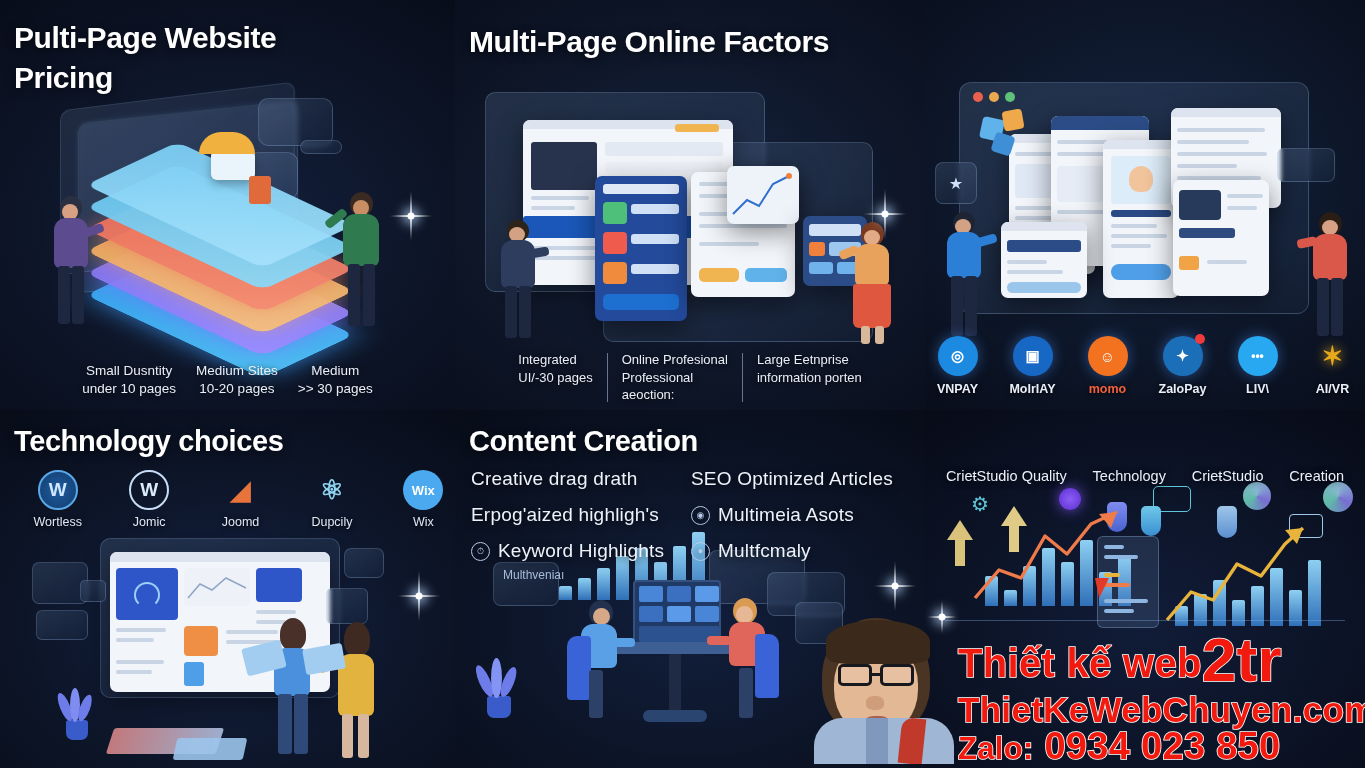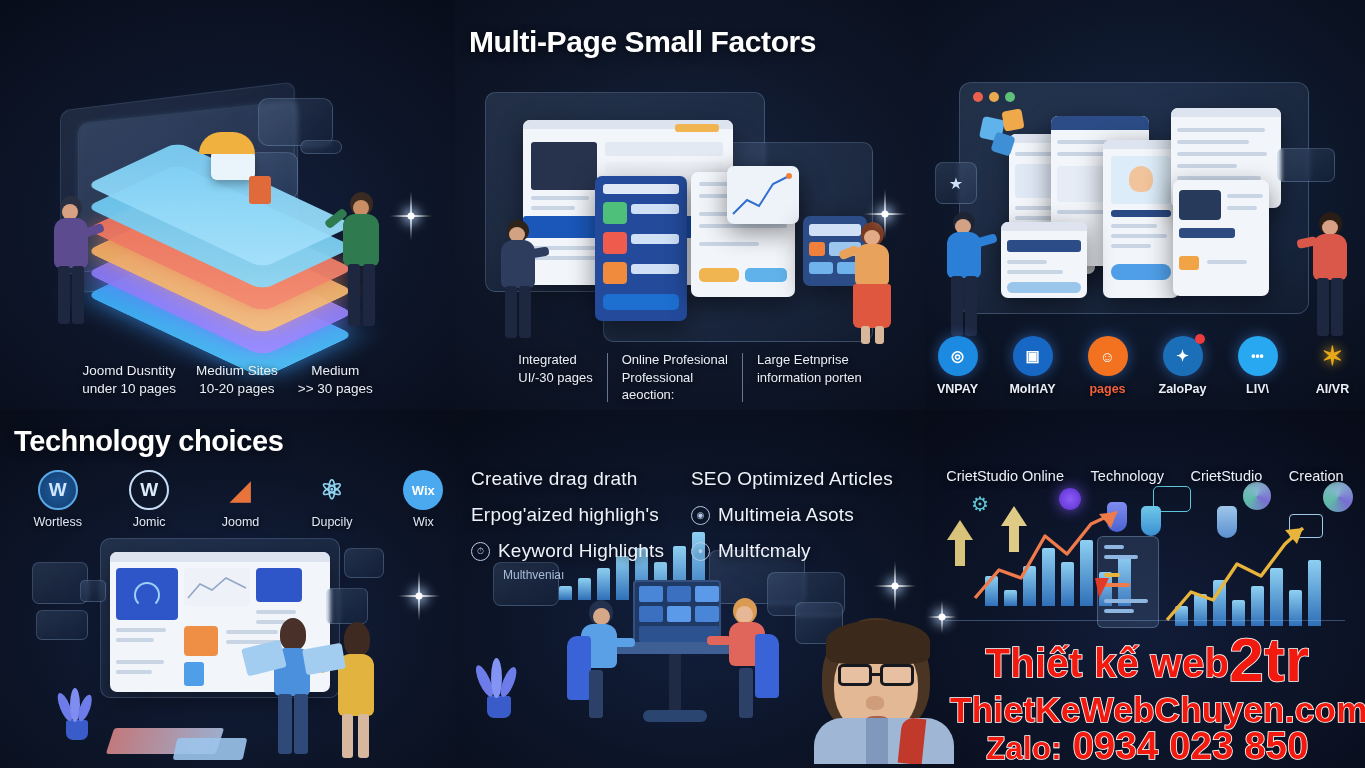--- a/index.html
+++ b/index.html
@@ -131,21 +131,21 @@
   .bars { position:absolute; display:flex; align-items:flex-end; gap:6px; }
   .bars span { width:13px; border-radius:2px 2px 0 0; background:linear-gradient(to top,#2f6fb8,#8ed0f2); }
 
   
   .wm { position:absolute; right:0; bottom:0; z-index:30; width:565px; height:178px; }
   .wm .photo {
     position:absolute; left:4px; bottom:4px; width:155px; height:160px; border-radius:3px;
     background:linear-gradient(165deg,#27457a 0%,#1d3straight 1%,#2b4d86 40%,#16294d 100%);
     overflow:hidden;
   }
-  .wm-lines { position:absolute; right:20px; bottom:2px; width:395px; text-align:center;margin-top:40px; }
+  .wm-lines { position:absolute; right:12px; bottom:2px; width:395px; text-align:left;margin-top:40px; }
   .wmline {
     color:#f21a0f; font-weight:700; letter-spacing:.3px;
     -webkit-text-stroke:1.6px #ffffff;
     paint-order: stroke fill;
     text-shadow:0 0 1px #fff;
     line-height:1.02;
   }
   .wm1 { font-size:40px; }
   .wm1 b { font-size:62px; vertical-align:-4px; }
   .wm2 { font-size:35px; }
@@ -155,20 +155,22 @@
   
   .face { position:absolute; }
 </style>
 </head>
 <body>
 
 <div class="canvas">
   <div class="grid">
 
     <div class="panel p1">
+      <div class="ptitle">Pulti-Page Website
+Pricing</div>
 
       <div class="glass" style="left:78px;top:112px;width:220px;height:170px;transform:skewY(-6deg);"></div>
       <div class="glass" style="left:60px;top:96px;width:235px;height:165px;transform:skewY(-7deg);opacity:.75;"></div>
       <div class="glass" style="left:258px;top:98px;width:75px;height:48px;"></div>
       <div class="glass" style="left:300px;top:140px;width:42px;height:14px;border-radius:7px;"></div>
       <div class="glass" style="left:248px;top:152px;width:50px;height:48px;"></div>
 
       <div style="position:absolute;left:95px;top:140px;width:250px;height:170px;">
         <div class="layer" style="top:110px;background:linear-gradient(135deg,#2f9bf5,#53c6fb);box-shadow:0 0 38px rgba(60,160,255,.75);"></div>
         <div class="layer" style="top:88px;background:linear-gradient(135deg,#7d6cf0,#9d8bff);box-shadow:0 0 30px rgba(130,110,255,.6);"></div>
@@ -193,39 +195,39 @@
         <div class="p-head" style="left:12px;top:0;width:23px;height:24px;background:#3a2a22;"></div>
         <div class="p-head" style="left:15px;top:8px;width:16px;height:16px;background:#c98e63;"></div>
         <div class="p-body" style="left:5px;top:22px;width:36px;height:52px;background:#2f7a4e;"></div>
         <div class="p-arm" style="left:-14px;top:22px;width:24px;height:9px;background:#2f7a4e;transform:rotate(-38deg);"></div>
         <div class="p-leg" style="left:10px;top:72px;width:12px;height:62px;"></div>
         <div class="p-leg" style="left:25px;top:72px;width:12px;height:62px;"></div>
       </div>
 
       <div class="caps">
         <div class="cap">
-          <div class="c1">Joomd Dusntity</div>
+          <div class="c1">Small Dusntity</div>
           <div class="c2">under 10 pages</div>
         </div>
         <div class="cap">
           <div class="c1">Medium Sites</div>
           <div class="c2">10-20 pages</div>
         </div>
         <div class="cap">
           <div class="c1">Medium</div>
           <div class="c2">&gt;&gt; 30 pages</div>
         </div>
       </div>
       <div class="spark" style="right:22px;top:190px;width:44px;height:52px;">
           <i></i>
         </div>
     </div>
 
     <div class="panel p2">
-      <div class="ptitle">Multi-Page Small Factors</div>
+      <div class="ptitle">Multi-Page Online Factors</div>
 
       <div class="glass" style="left:30px;top:92px;width:280px;height:200px;"></div>
       <div class="glass" style="left:148px;top:142px;width:270px;height:200px;"></div>
 
       <div class="card" style="left:68px;top:120px;width:210px;height:165px;">
         <div class="bar"></div>
         <div class="blk" style="left:8px;top:22px;width:66px;height:48px;background:#27334d;"></div>
         <div class="ln" style="left:8px;top:76px;width:58px;"></div>
         <div class="ln" style="left:8px;top:86px;width:44px;"></div>
         <div class="blk" style="left:82px;top:22px;width:118px;height:14px;background:#e3e9f2;"></div>
@@ -402,21 +404,21 @@
         <div class="ico">
           <div class="badge" style="background:#1767c4;">
               <span>▣</span>
             </div>
           <div class="lab">MoIrIAY</div>
         </div>
         <div class="ico">
           <div class="badge" style="background:#f2721f;">
               <span>☺</span>
             </div>
-          <div class="lab orange">pages</div>
+          <div class="lab orange">momo</div>
         </div>
         <div class="ico">
           <div class="badge" style="background:#1b6fb8;">
             <span>✦</span>
             <span class="dot"></span>
           </div>
           <div class="lab">ZaloPay</div>
         </div>
         <div class="ico">
           <div class="badge" style="background:#27a8f0;font-size:12px;">
@@ -522,20 +524,21 @@
       </div>
       <div style="position:absolute;left:110px;top:318px;width:110px;height:26px;background:linear-gradient(90deg,#e28b8b,#b5c9ea);border-radius:3px;transform:skewX(-18deg);opacity:.85;"></div>
       <div style="position:absolute;left:175px;top:328px;width:70px;height:22px;background:#9cc4ec;border-radius:3px;transform:skewX(-12deg);opacity:.9;"></div>
 
       <div class="spark" style="right:14px;top:160px;width:44px;height:52px;">
           <i></i>
         </div>
     </div>
 
     <div class="panel p5">
+      <div class="ptitle">Content Creation</div>
 
       <div class="cc" style="left:236px;top:58px;width:230px;">
         <div class="row">
           <span>SEO Optimized Articles</span>
         </div>
         <div class="row">
           <span class="circ">◉</span>
           <span>Multimeia Asots</span>
         </div>
         <div class="row">
@@ -616,21 +619,21 @@
       </div>
 
       <div class="spark" style="right:8px;top:150px;width:44px;height:52px;">
           <i></i>
         </div>
     </div>
 
     <div class="panel p6">
 
       <div class="mrow" style="top:58px;">
-        <div class="mlab">CrieŧStudio Online</div>
+        <div class="mlab">CrieŧStudio Quality</div>
         <div class="mlab">Technology</div>
         <div class="mlab">CrieŧStudio</div>
         <div class="mlab">Creation</div>
       </div>
 
       <div style="position:absolute;left:46px;top:82px;font-size:20px;color:#5ec6d8;">⚙</div>
       <div style="position:absolute;left:134px;top:78px;width:22px;height:22px;border-radius:50%;background:radial-gradient(circle,#8b5cf6,#5b2fd0);box-shadow:0 0 14px rgba(130,90,250,.8);"></div>
       <div style="position:absolute;left:228px;top:76px;width:38px;height:26px;border:1.6px solid #5ec6d8;border-radius:5px;"></div>
       <div style="position:absolute;left:318px;top:72px;width:28px;height:28px;border-radius:50%;background:conic-gradient(#9fd4f0,#8b7df0,#6fd8c0,#9fd4f0);opacity:.85;"></div>
       <div style="position:absolute;left:398px;top:72px;width:30px;height:30px;border-radius:50%;background:conic-gradient(#9fd4f0,#8b7df0,#6fd8c0,#9fd4f0);opacity:.85;"></div>

